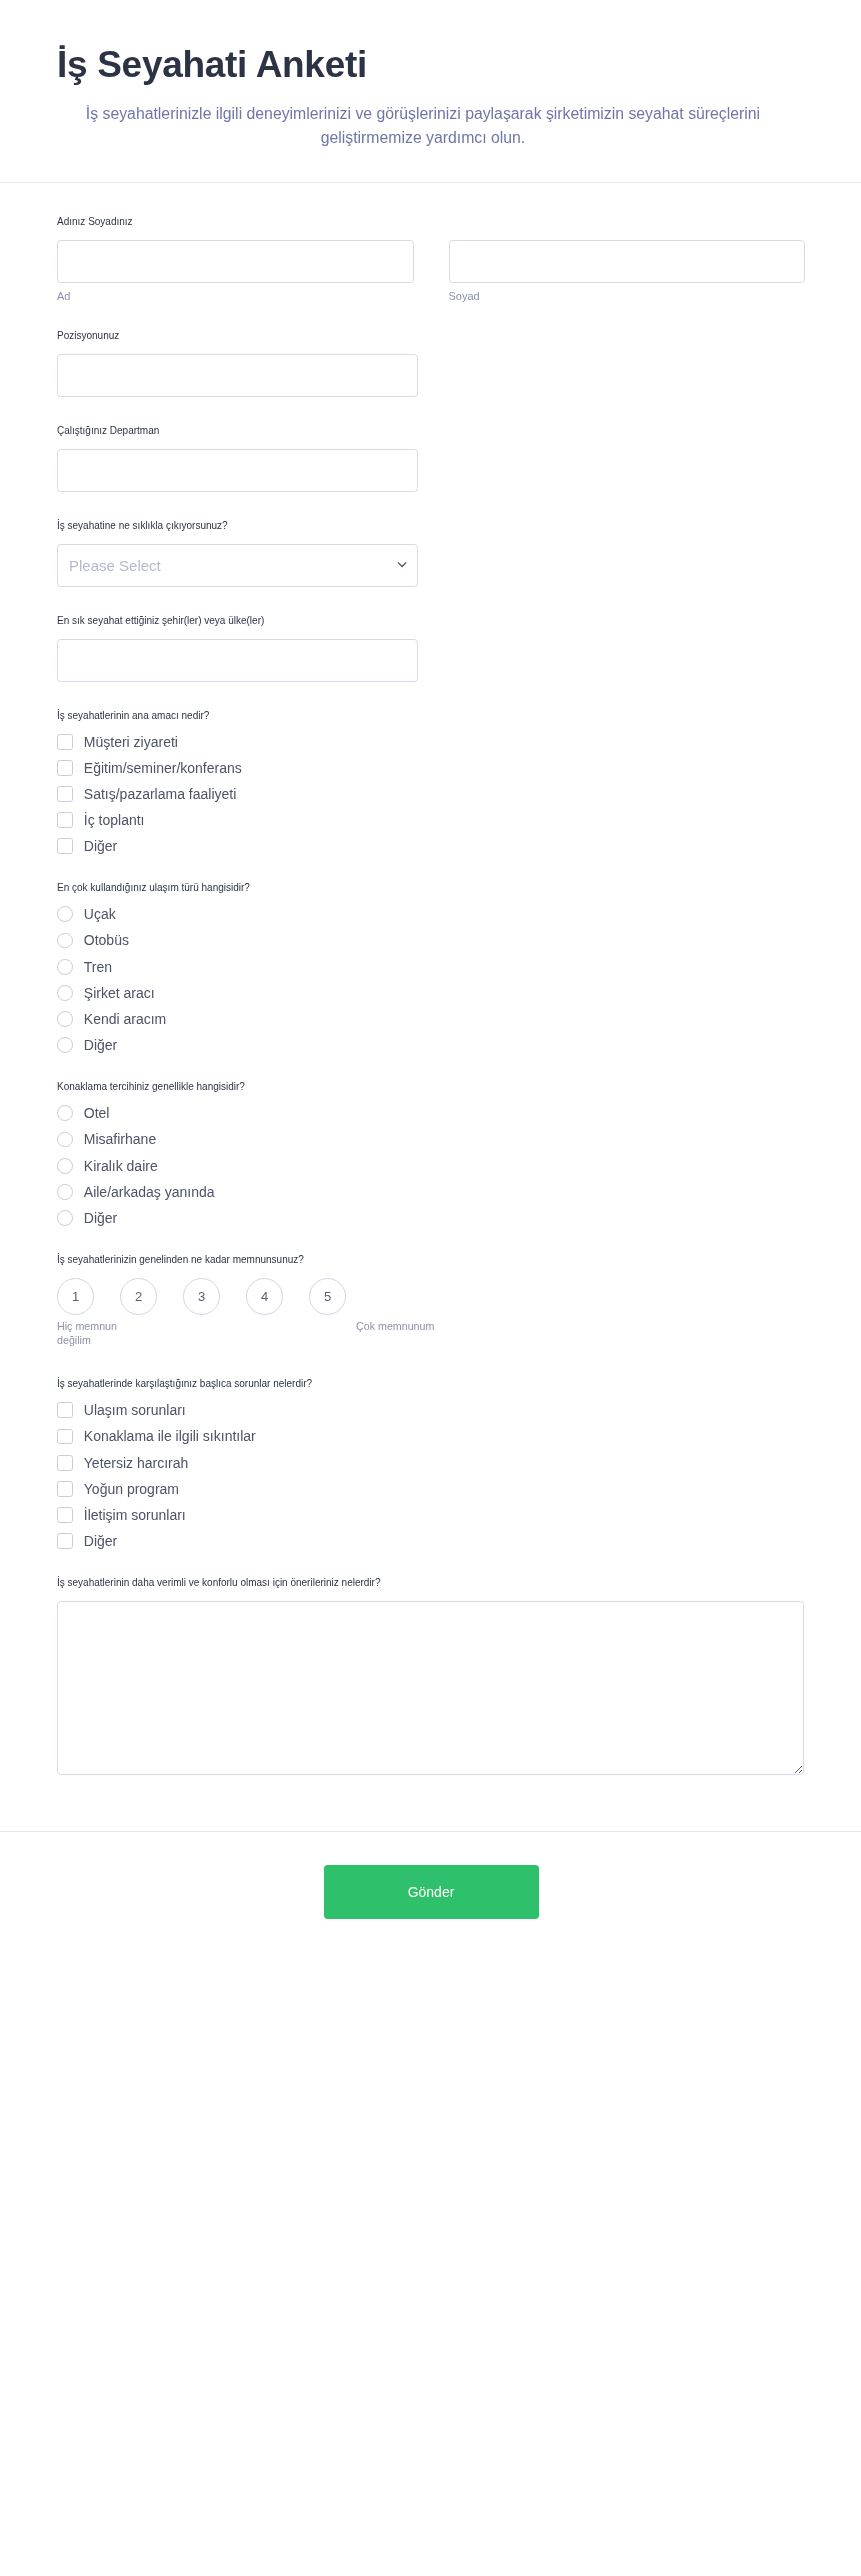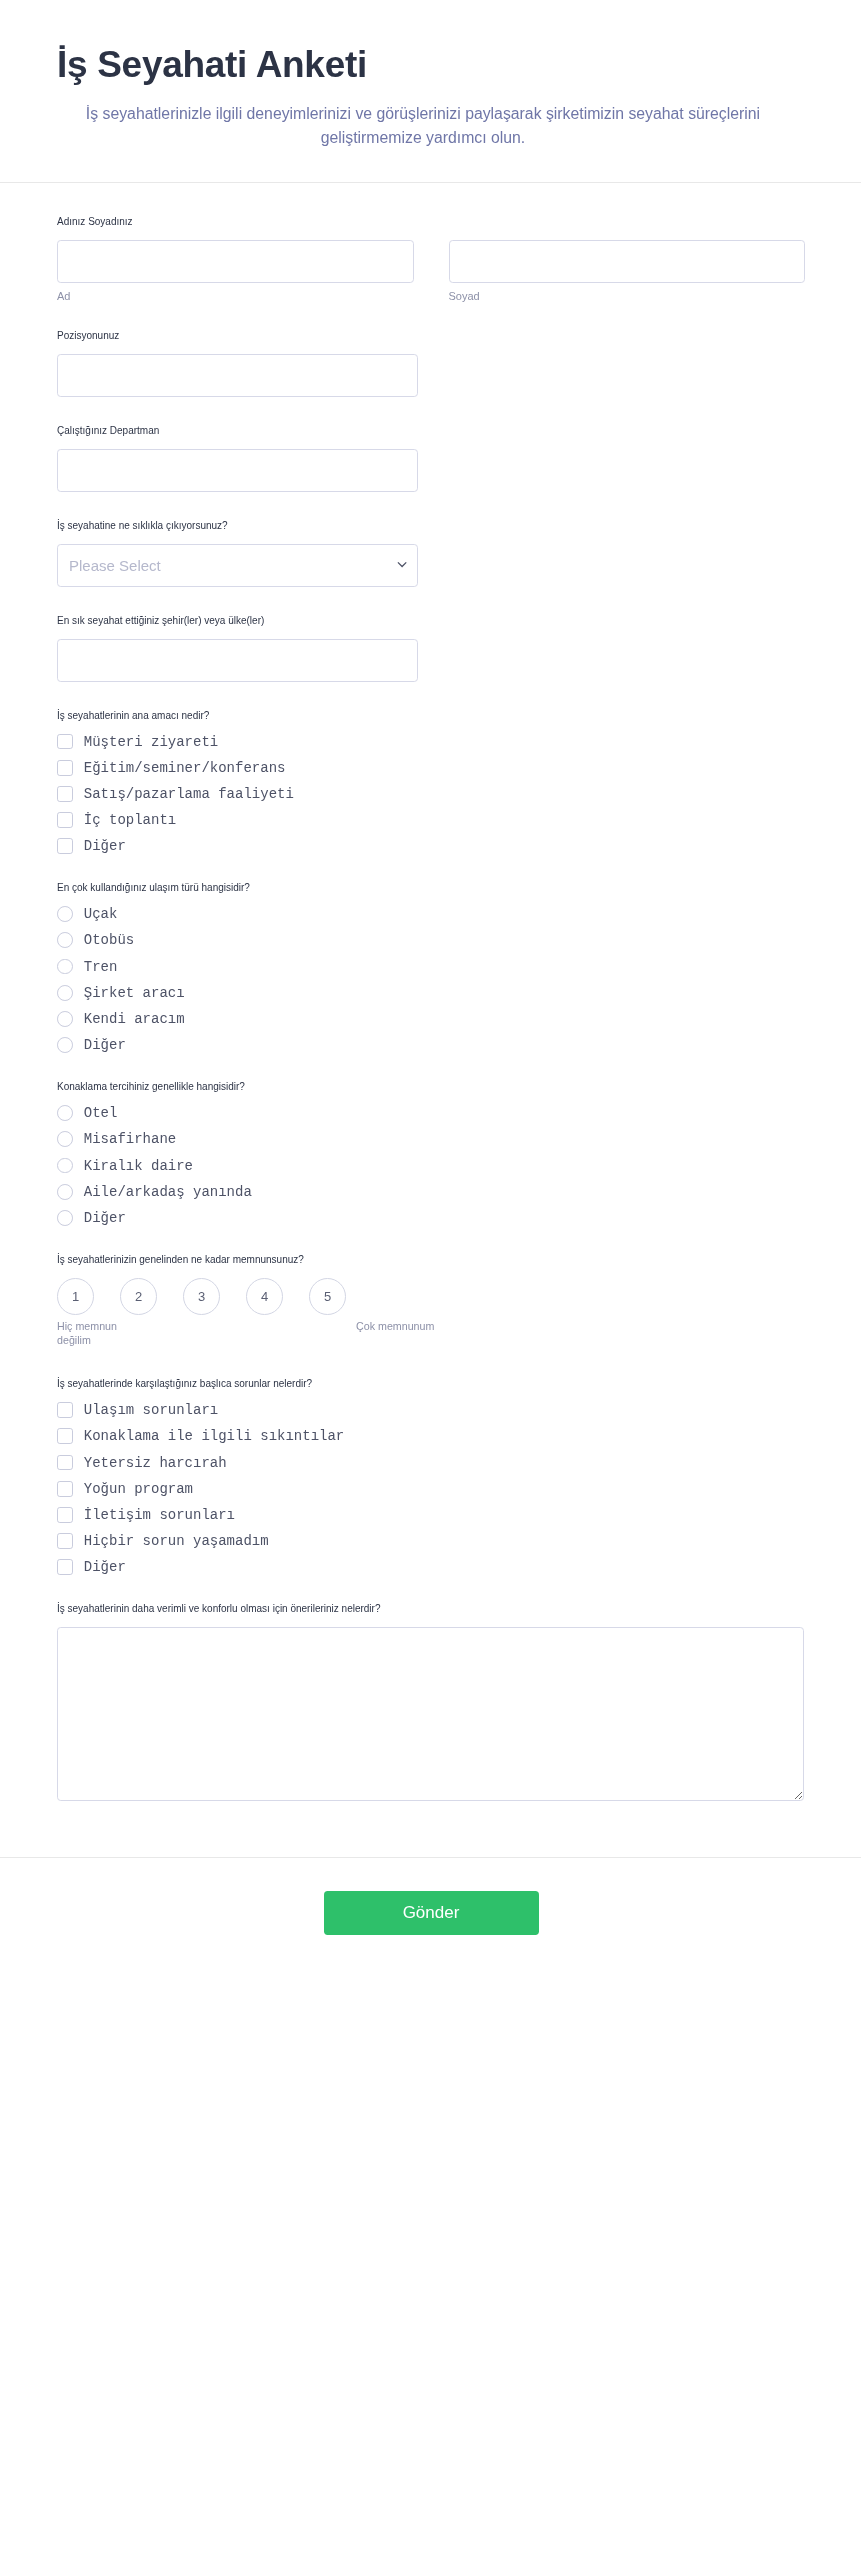--- a/index.html
+++ b/index.html
@@ -104,23 +104,22 @@
     right: 13px;
     top: 17.6px;
     width: 8.3px;
     height: 8.3px;
     pointer-events: none;
   }
   .chev svg { display: block; }
   .opt-list { margin-top: 3.7px; }
   .opt-row {
     display: flex;
-    align-items: flex-start;
+    align-items: flex-end;
     margin-bottom: 10.2px;
-    font-family: Liberation Mono, monospace;
   }
   .cb {
     width: 15.8px;
     height: 15.8px;
     border: 0.9px solid #c9ccdd;
     border-radius: 2.8px;
     background: #fff;
     margin-right: 11px;
     flex: 0 0 auto;
   }
@@ -188,22 +187,22 @@
     padding: 33px 0 43px 0;
     display: flex;
     justify-content: center;
   }
   .submit-btn {
     background: #2ec06a;
     color: #ffffff;
     border: none;
     border-radius: 3.7px;
     width: 215px;
-    height: 44px;
-    font-size: 17px;
+    height: 54px;
+    font-size: 14px;
     font-family: "Liberation Sans", sans-serif;
     cursor: pointer;
   }
 </style>
 </head>
 <body>
 
 <div class="page">
   <div class="form-wrap">
 
@@ -370,24 +369,20 @@
           <div class="opt-row">
             <span class="cb"></span>
             <span class="opt-text">Yoğun program</span>
           </div>
           <div class="opt-row">
             <span class="cb"></span>
             <span class="opt-text">İletişim sorunları</span>
           </div>
           <div class="opt-row">
             <span class="cb"></span>
-            <span class="opt-text">Hiçbir sorun yaşamadım</span>
-          </div>
-          <div class="opt-row">
-            <span class="cb"></span>
             <span class="opt-text">Diğer</span>
           </div>
         </div>
       </div>
 
       <div class="q-block">
         <span class="q-label">İş seyahatlerinin daha verimli ve konforlu olması için önerileriniz nelerdir?</span>
         <textarea class="ta-input" style=""></textarea>
       </div>
 

